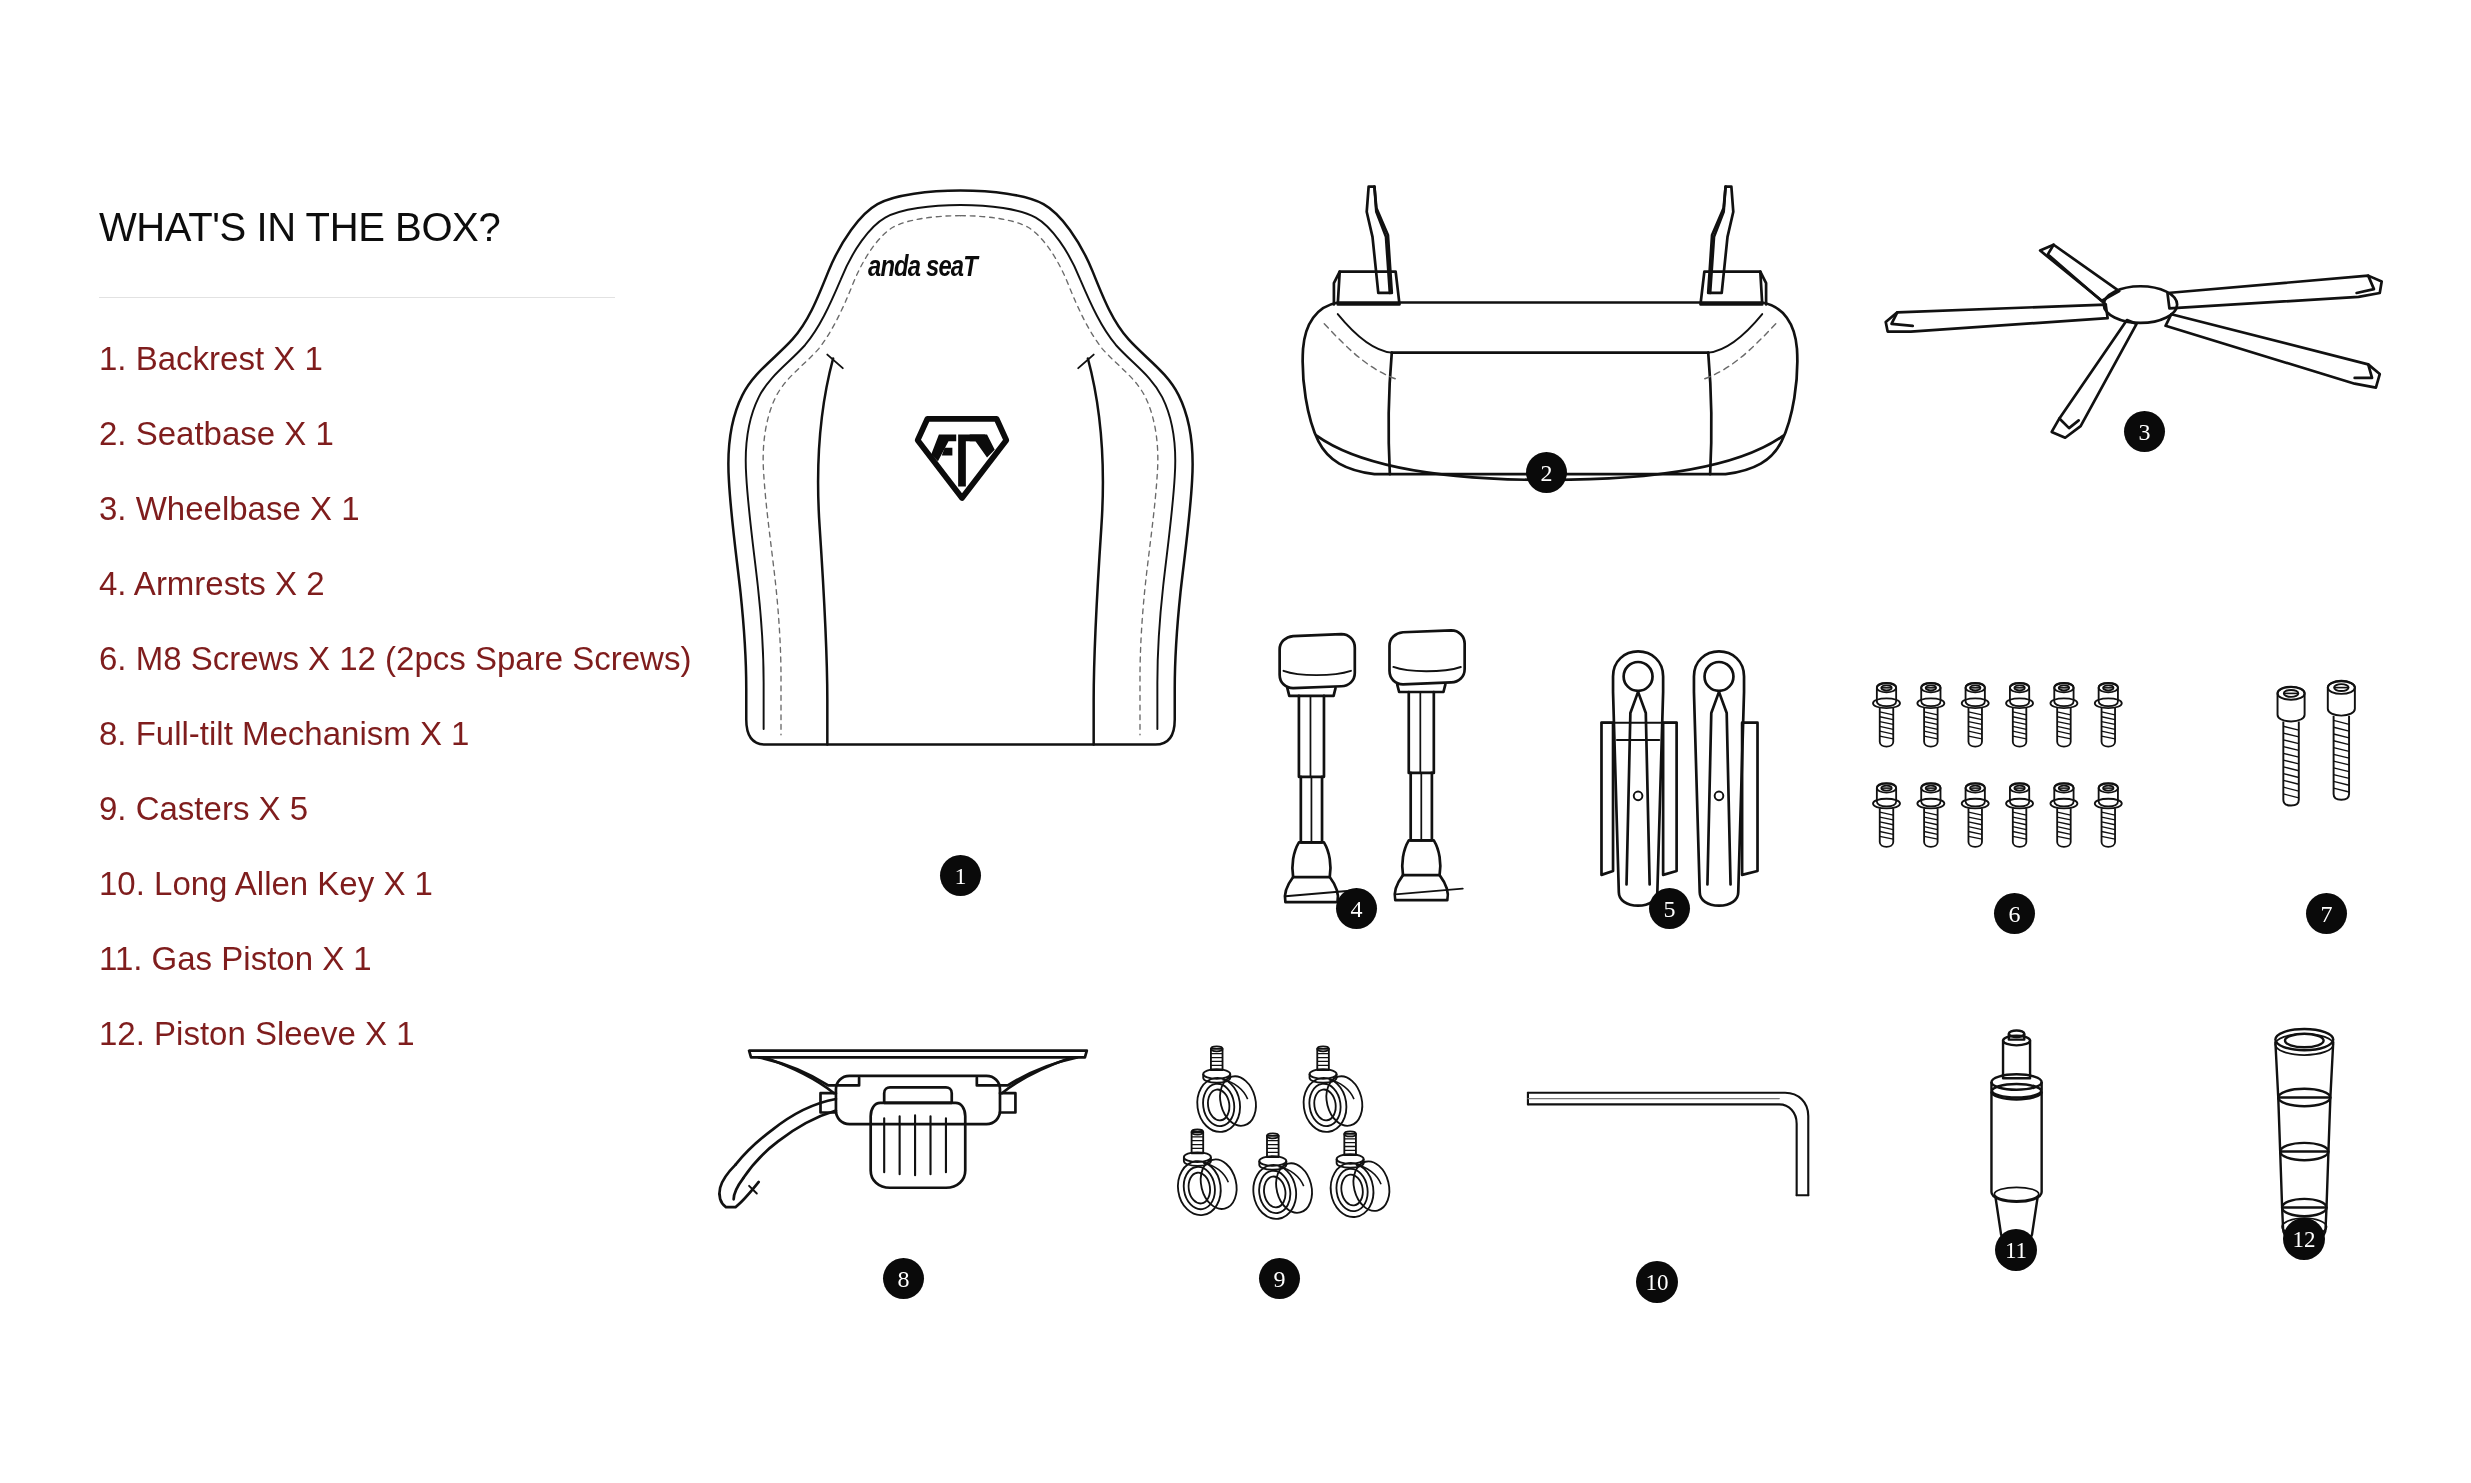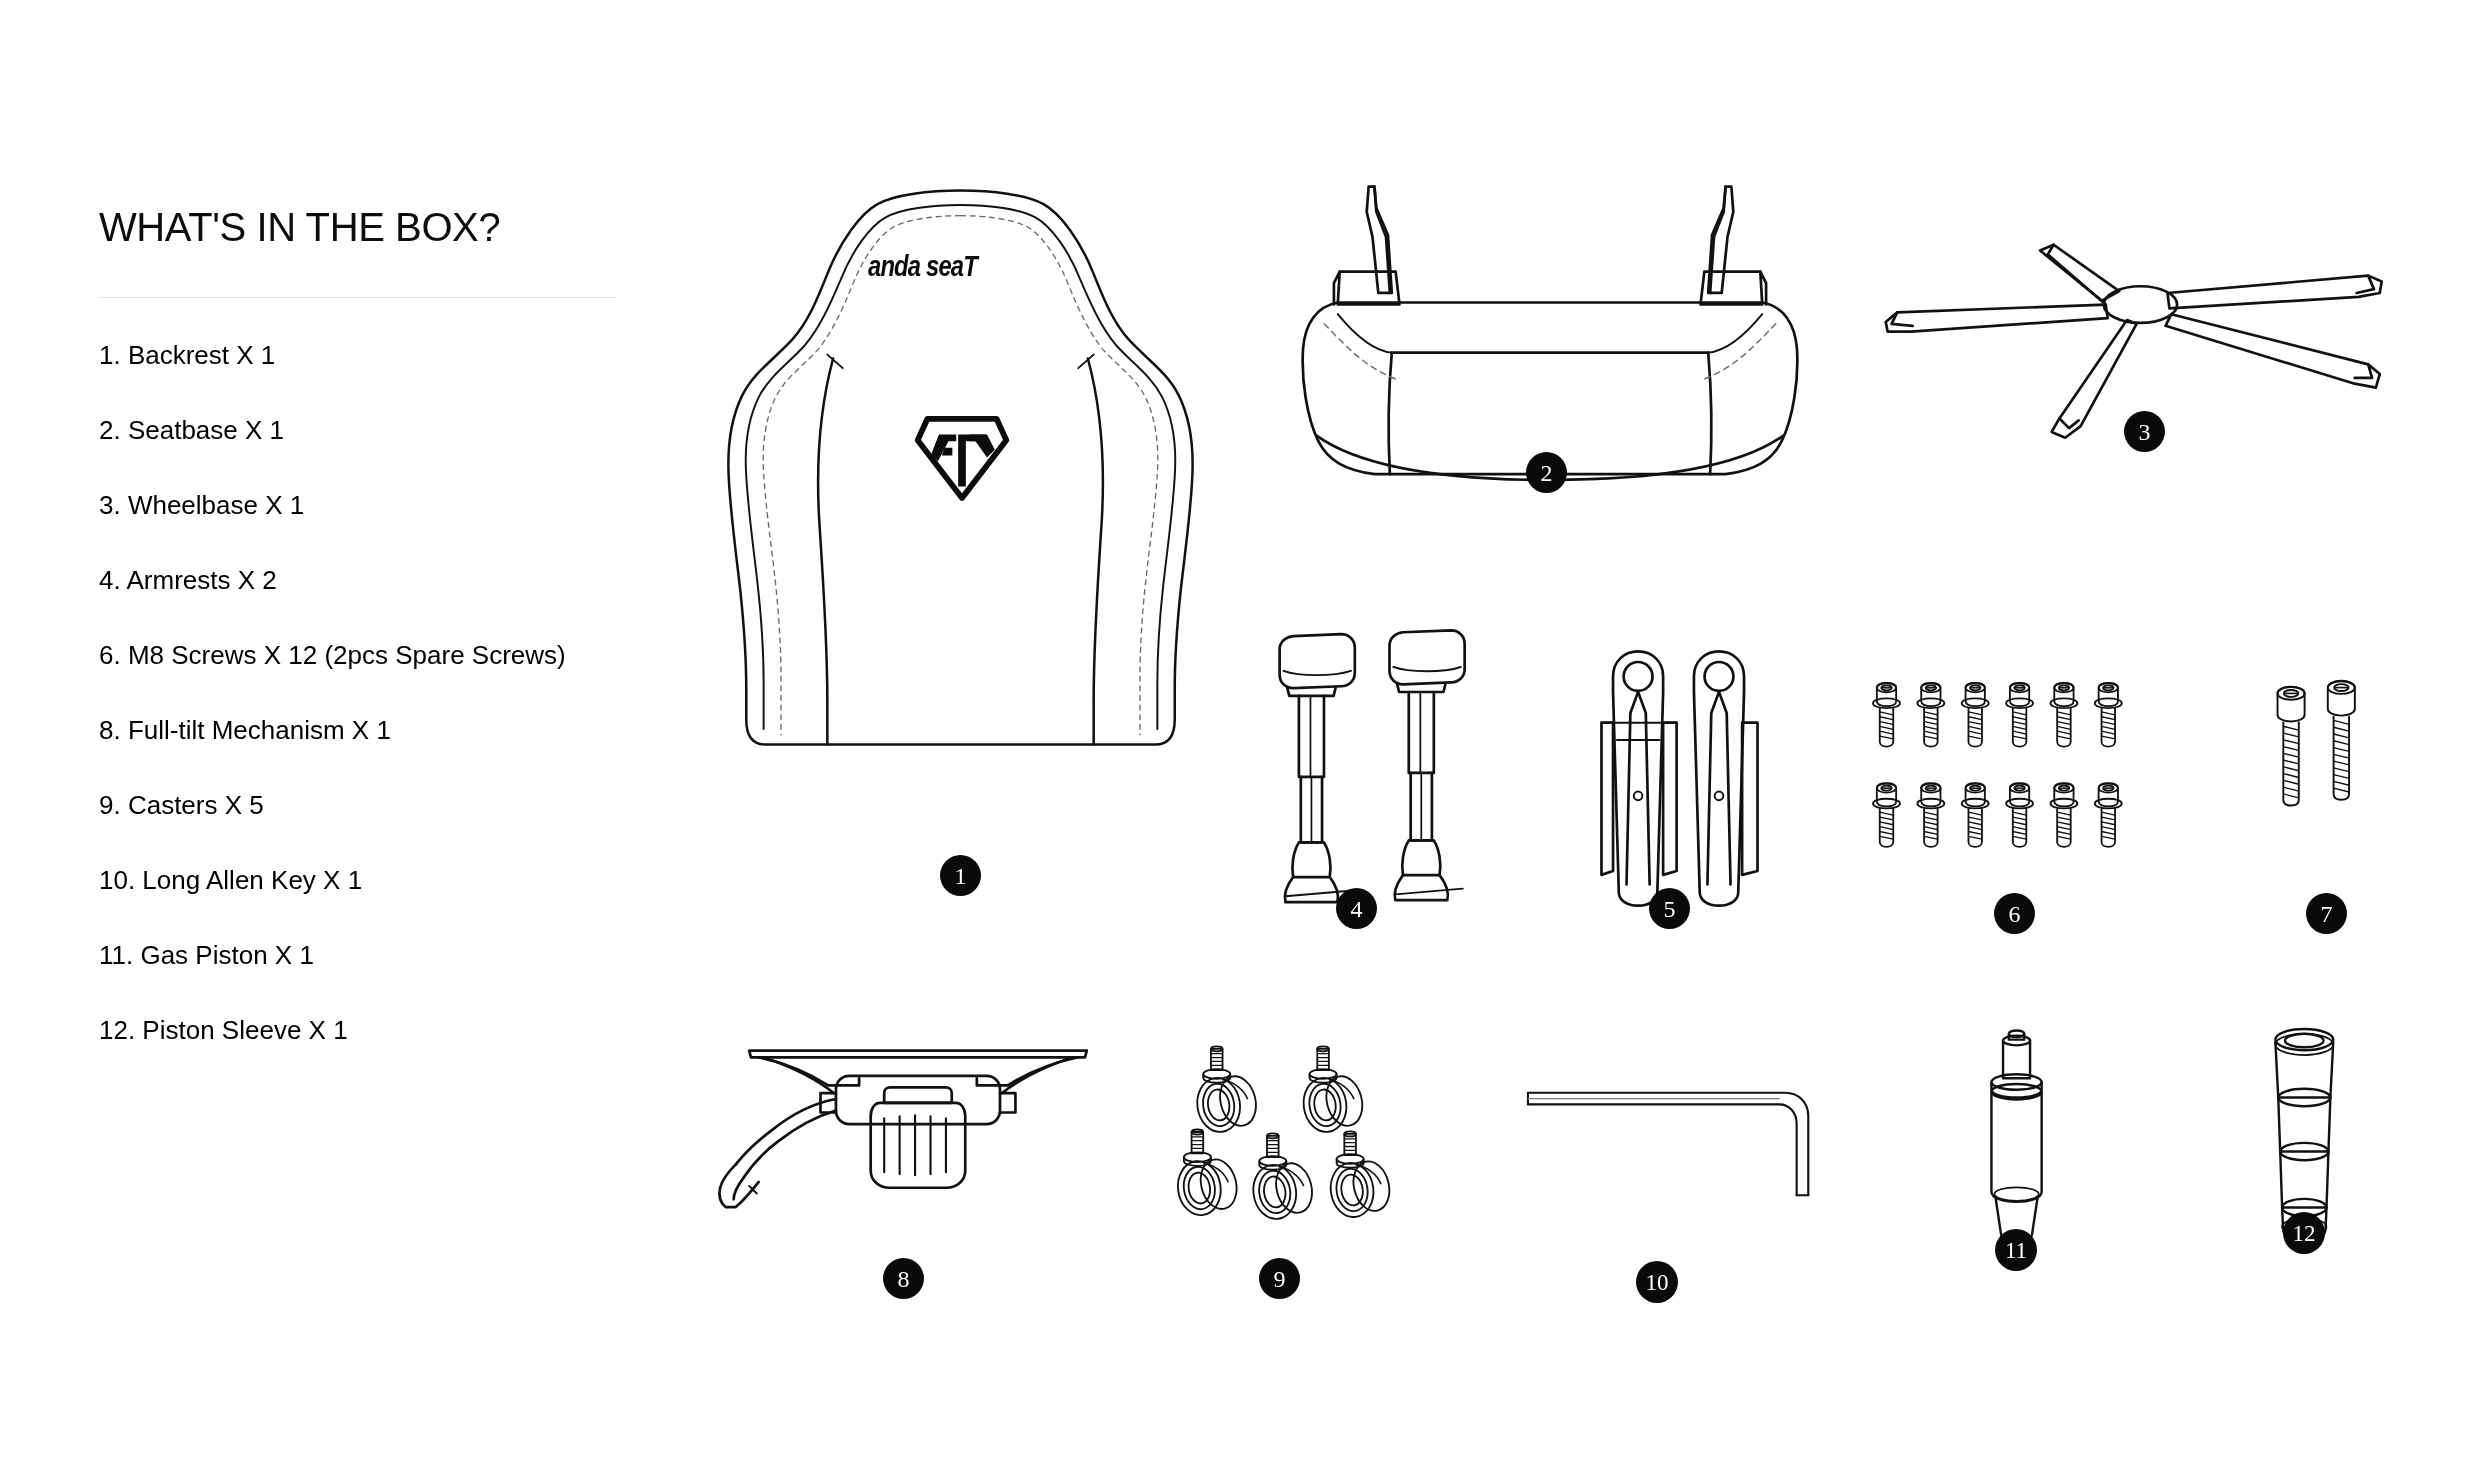--- a/index.html
+++ b/index.html
@@ -17,21 +17,21 @@
   .left-col{position:absolute;left:99px;top:207px;width:599px;}
   .title{
     font-size:40px;font-weight:normal;letter-spacing:-0.4px;
     color:#0d0d0d;line-height:1;margin:0 0 0 0;
   }
   .divider{
     width:516px;height:1px;background:#e2e2e2;margin-top:50px;
   }
   .parts-list{margin:0;padding:0;list-style:none;margin-top:44px;}
   .parts-list li{
-    font-size:26px;line-height:1;color:#000000;
+    font-size:33px;line-height:1;color:#7f1d1d;
     margin-bottom:0;height:75px;display:flex;align-items:flex-start;
     white-space:nowrap;
   }
 
   
   .fig{position:absolute;}
   .fig svg{display:block;overflow:visible;}
 
   
   .badge{
@@ -450,17 +450,17 @@
         <path d="M29 72 L31 128 L81 128 L83 72"></path>
         <ellipse cx="56" cy="128" rx="25" ry="9"></ellipse>
 
         <path d="M31 128 L33 186 L79 186 L81 128"></path>
         <ellipse cx="56" cy="186" rx="23" ry="9"></ellipse>
 
         <path d="M33 186 L34 208 C34 216 43 222 56 222 C69 222 78 216 78 208 L79 186"></path>
         <ellipse cx="56" cy="206" rx="23" ry="9" stroke-width="1.8"></ellipse>
       </g>
     </svg>
-    <div class="badge wide" style="left:33px;top:184px;">12</div>
+    <div class="badge wide" style="left:33px;top:190px;">12</div>
   </div>
 
 </div>
 
 
 </body></html>

